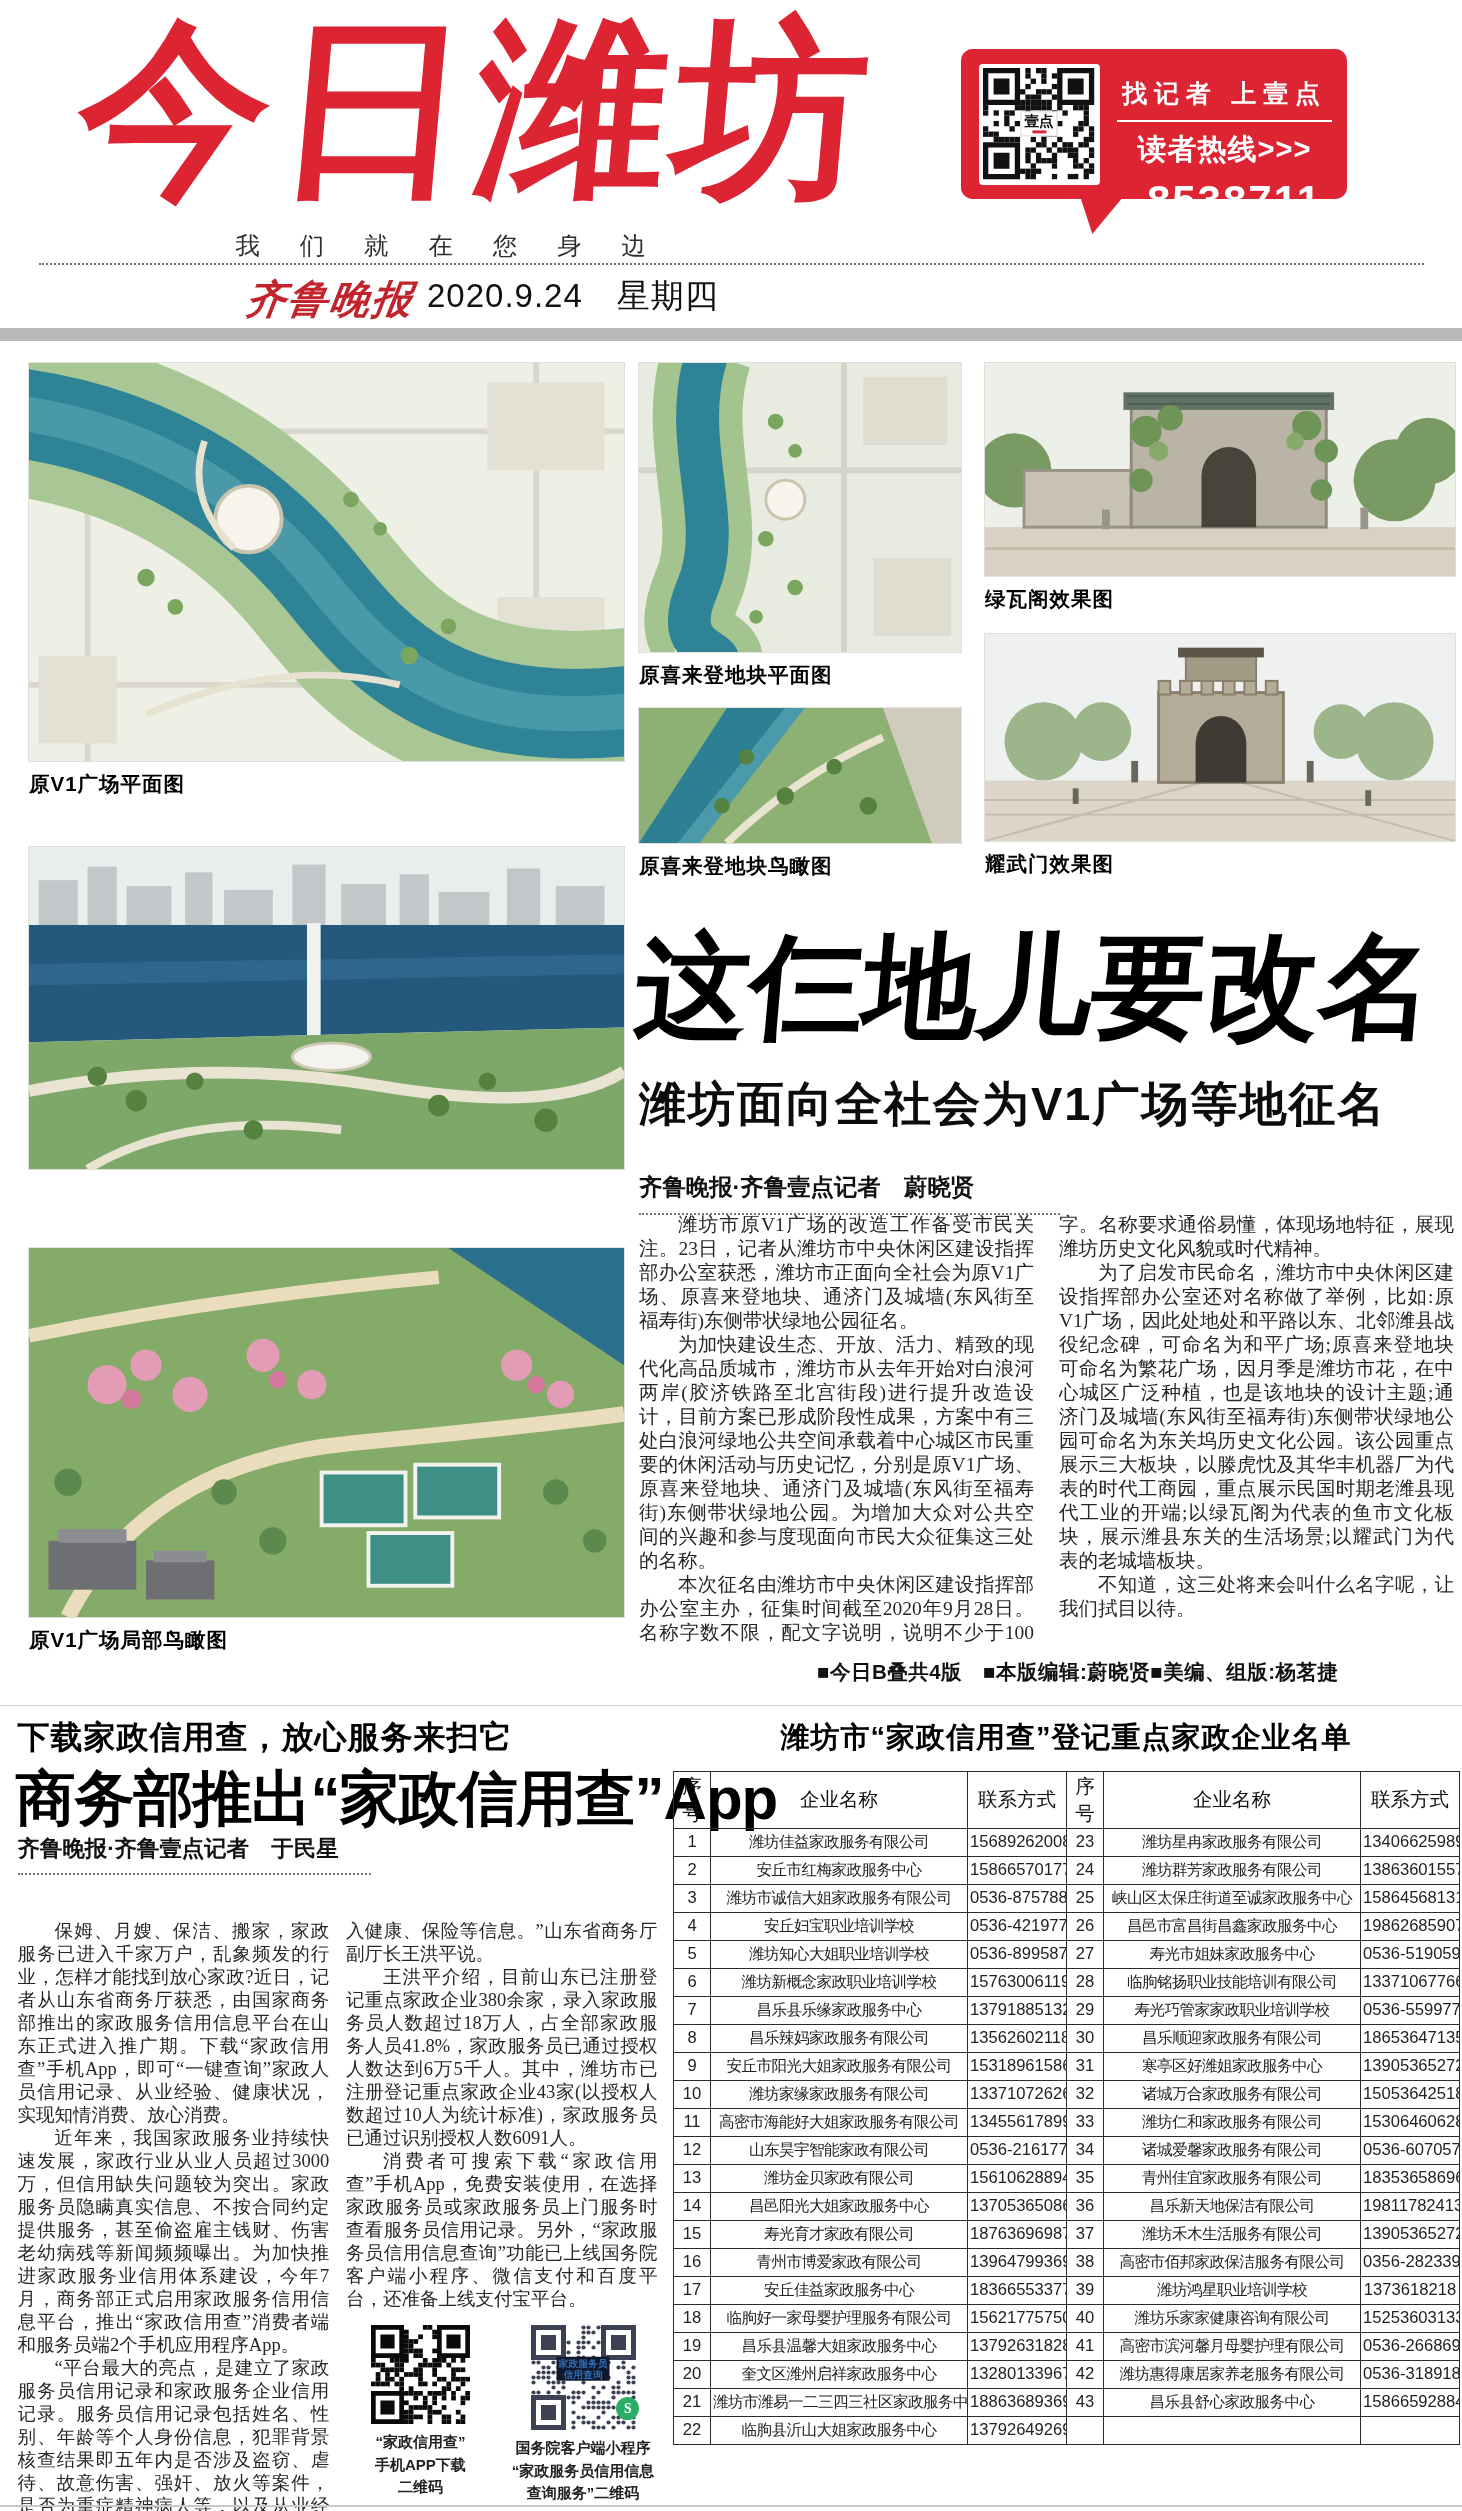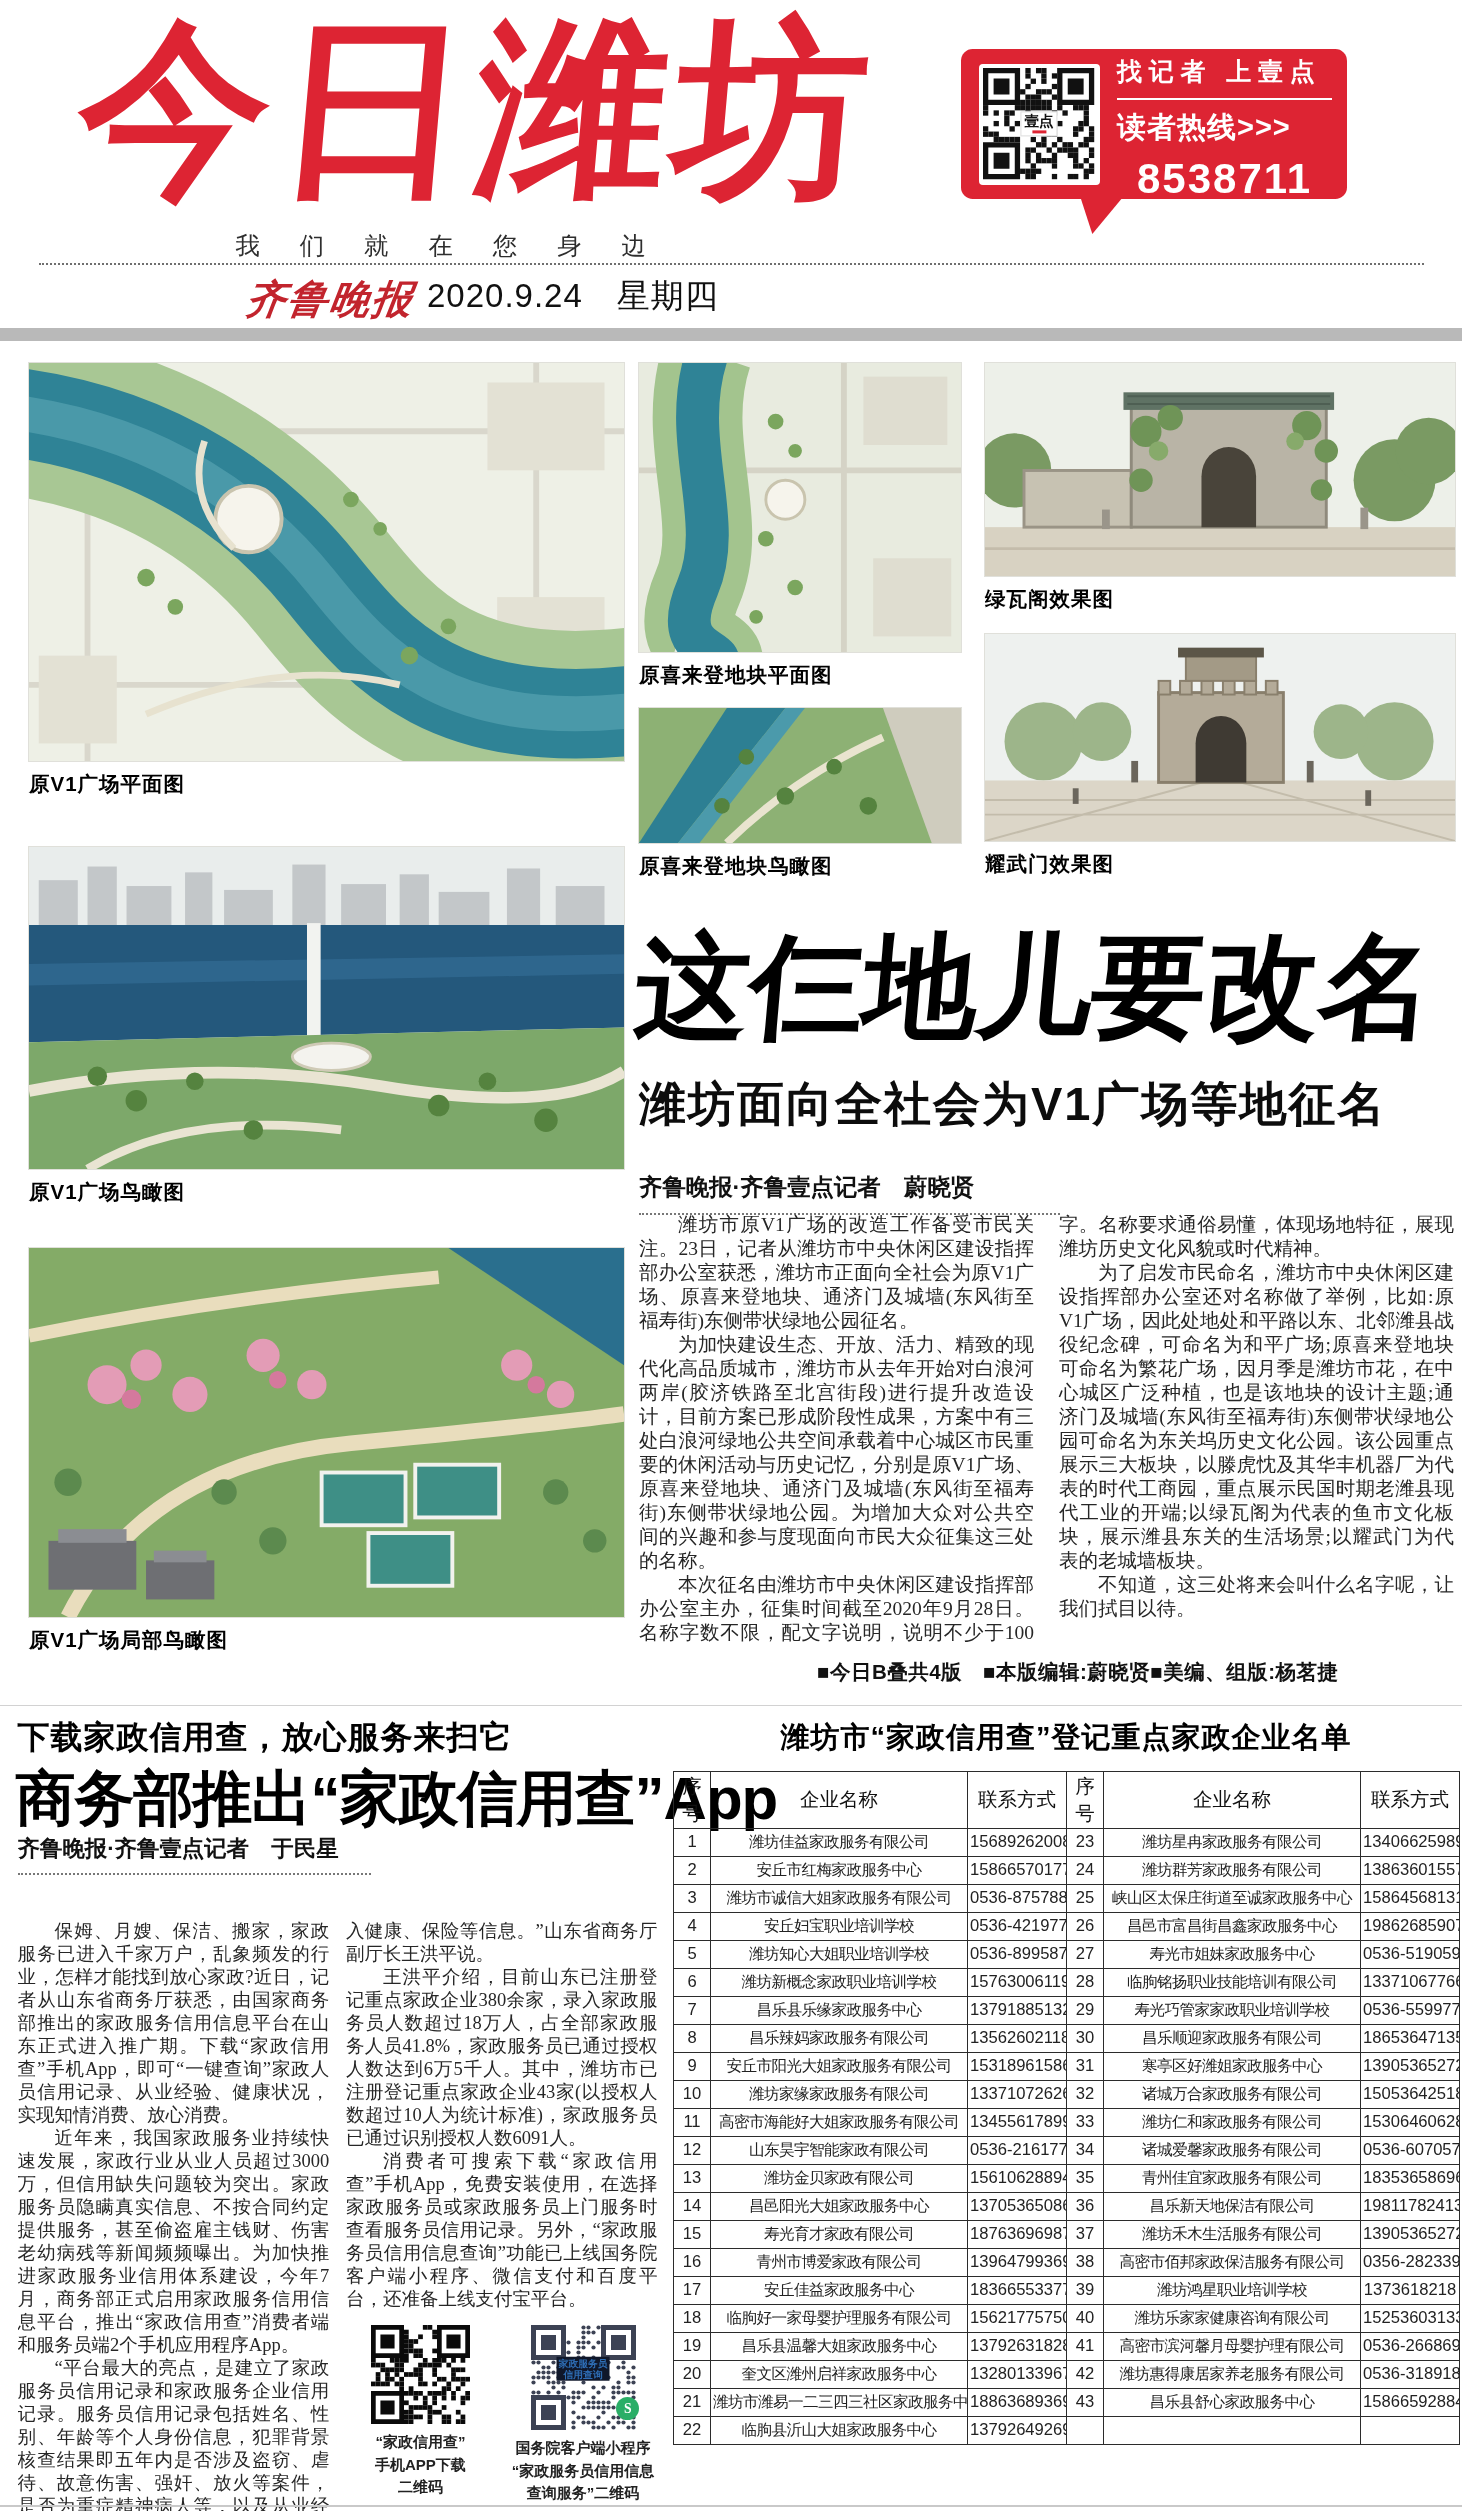--- a/index.html
+++ b/index.html
@@ -12,21 +12,21 @@
   .masthead{left:80px;top:11.7px;width:887px;font-size:191px;line-height:1.02;font-weight:900;
             color:var(--brand-red);letter-spacing:7.8px;transform:skewX(-5deg);white-space:nowrap;}
   .bubble{left:961px;top:49px;width:386px;height:150px;background:var(--brand-red);border-radius:11.7px;}
   .bubble-tail{position:absolute;left:125px;bottom:-35px;width:0;height:0;
                border-top:39px solid var(--brand-red);border-right:45px solid transparent;transform:skewX(18deg);}
   .bubble-qr{position:absolute;left:17.6px;top:14.6px;width:121px;height:121px;background:#fff;border-radius:3.9px;padding:4.9px;box-sizing:border-box;}
   .bubble-qr svg{width:100%;height:100%;color:#111;}
   .qr-center{position:absolute;left:50%;top:50%;transform:translate(-50%,-50%);background:#fff;
              padding:2px 3px;font-weight:900;font-size:14.6px;color:#111;border:1px solid #ddd;line-height:1.05;}
   .qr-center i{display:block;height:2.9px;width:13.7px;background:var(--brand-red);margin:1px auto 0;}
-  .bubble-texts{position:absolute;left:156px;top:6px;width:215px;color:#fff;}
+  .bubble-texts{position:absolute;left:156px;top:28px;width:215px;color:#fff;text-align:center;}
   .bubble-line1{font-size:25px;font-weight:700;letter-spacing:6.8px;white-space:nowrap;}
   .bubble-rule{border:none;border-top:2.9px solid #fff;margin:9.8px 0 7.8px;}
   .bubble-line2{font-size:29px;font-weight:700;letter-spacing:1px;}
   .bubble-phone{font-size:42px;font-weight:700;letter-spacing:2px;margin-top:7.8px;margin-left:20px;}
   .slogan{left:54px;top:230px;width:790px;text-align:center;font-size:24.4px;letter-spacing:16.6px;color:#2e2e2e;font-weight:500;}
   .dotline{left:39px;top:263px;width:1385px;border-top:2.9px dotted #6f6f6f;height:0;}
   .papername{left:246px;top:272px;font-family:"DejaVu Serif",serif;font-style:italic;font-weight:bold;
              font-size:40px;color:#c2242d;transform:skewX(-8deg);letter-spacing:2px;}
   .dateline{left:427px;top:274px;font-size:33px;color:#111;font-weight:500;letter-spacing:1px;}
   .graybar{left:0;top:328px;width:1463px;height:12.7px;background:#b9b9b9;}
@@ -316,21 +316,20 @@
             <circle cx="70" cy="235" r="10"></circle>
             <circle cx="110" cy="260" r="11"></circle>
             <circle cx="170" cy="240" r="9"></circle>
             <circle cx="420" cy="265" r="11"></circle>
             <circle cx="470" cy="240" r="9"></circle>
             <circle cx="530" cy="280" r="12"></circle>
             <circle cx="230" cy="290" r="10"></circle>
           </g>
       </svg>
     </div>
-    <figcaption class="caption">原V1广场鸟瞰图</figcaption>
   </figure>
 
   <figure class="abs fig fig3">
     <div class="art">
       <svg viewBox="0 0 610 378" preserveAspectRatio="none">
         <rect width="610" height="378" fill="#84ab67"></rect>
         <polygon points="430,0 610,0 610,120" fill="#2a6f8e"></polygon>
         <path d="M0 90 Q200 50 420 30" stroke="#e9ddbd" stroke-width="14" fill="none"></path>
         <path d="M40 378 Q120 220 330 200 T610 170" stroke="#e9ddbd" stroke-width="16" fill="none"></path>
         <g fill="#3e8f86" stroke="#f2f2ee" stroke-width="4">

